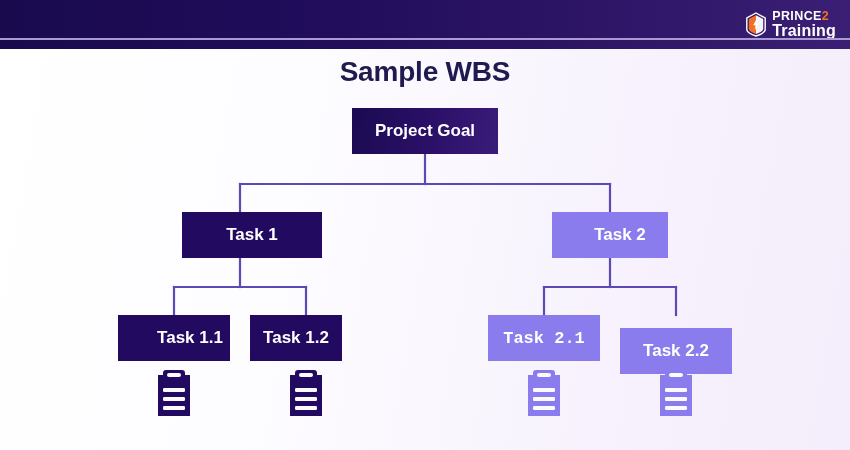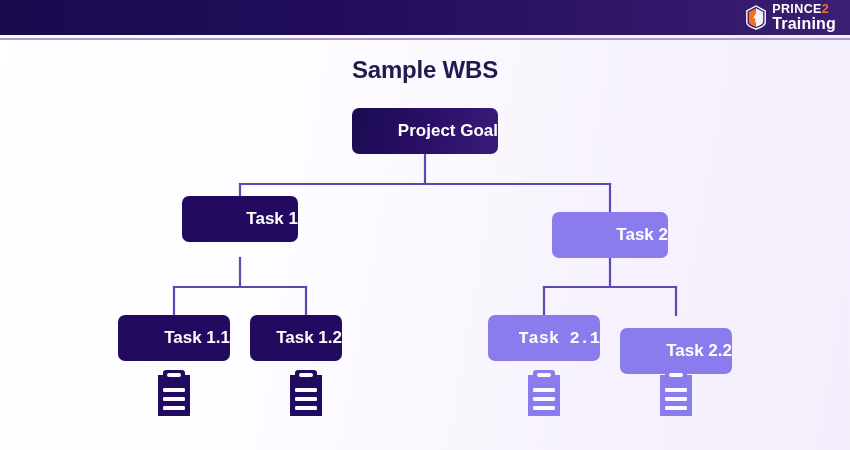--- a/index.html
+++ b/index.html
@@ -20,21 +20,21 @@
     height: 450px;
     background: linear-gradient(100deg, #ffffff 0%, #fdfcff 35%, #f7f2fd 72%, #f4edfb 100%);
     overflow: hidden;
   }
 
   
   .header {
     position: absolute;
     left: 0; top: 0;
     width: 850px;
-    height: 35px;
+    height: 49px;
     background: linear-gradient(90deg, #190a4e 0%, #210d5c 40%, #2e1566 70%, #3a1f74 100%);
     display: flex;
     align-items: center;
     justify-content: flex-end;
   }
   .header-underline {
     position: absolute;
     left: 0; top: 38px;
     width: 850px;
     height: 2px;
@@ -72,21 +72,21 @@
     margin-top: 1px;
   }
 
   
   .title {
     position: absolute;
     left: 0;
     top: 56px;
     width: 850px;
     text-align: center;
-    font-size: 24px;
+    font-size: 28px;
     font-weight: bold;
     color: #201b4e;
     letter-spacing: -0.2px;
   }
 
   
   .diagram {
     position: absolute;
     left: 0; top: 0;
     width: 850px;
@@ -94,22 +94,22 @@
   }
   .connectors {
     position: absolute;
     left: 0; top: 0;
   }
 
   .node {
     position: absolute;
     display: flex;
     align-items: center;
-    justify-content: flex-end;
-    border-radius: 7px;
+    justify-content: center;
+    border-radius: 0;
     color: #ffffff;
     font-weight: bold;
     box-sizing: border-box;
     white-space: nowrap;
   }
   .node.root {
     background: linear-gradient(100deg, #1b0b52 0%, #2b1068 55%, #3a1b7a 100%);
     font-size: 17px;
   }
   .node.dark {
@@ -164,21 +164,21 @@
           <line x1="544" y1="287" x2="676" y2="287"></line>
           <line x1="544" y1="287" x2="544" y2="315"></line>
           <line x1="676" y1="287" x2="676" y2="315"></line>
         </g>
     </svg>
 
     <div id="node-layer">
         <div class="node root" style="left: 352px; top: 108px; width: 146px; height: 46px;">
           <span>Project Goal</span>
         </div>
-        <div class="node dark" style="left: 182px; top: 196px; width: 116px; height: 46px;">
+        <div class="node dark" style="left: 182px; top: 212px; width: 140px; height: 46px;">
           <span>Task 1</span>
         </div>
         <div class="node light" style="left: 552px; top: 212px; width: 116px; height: 46px; padding-left: 20px;">
           <span>Task 2</span>
         </div>
         <div class="node dark" style="left: 118px; top: 315px; width: 112px; height: 46px; padding-left: 32px;">
           <span>Task 1.1</span>
         </div>
         <div class="node dark" style="left: 250px; top: 315px; width: 92px; height: 46px;">
           <span>Task 1.2</span>

